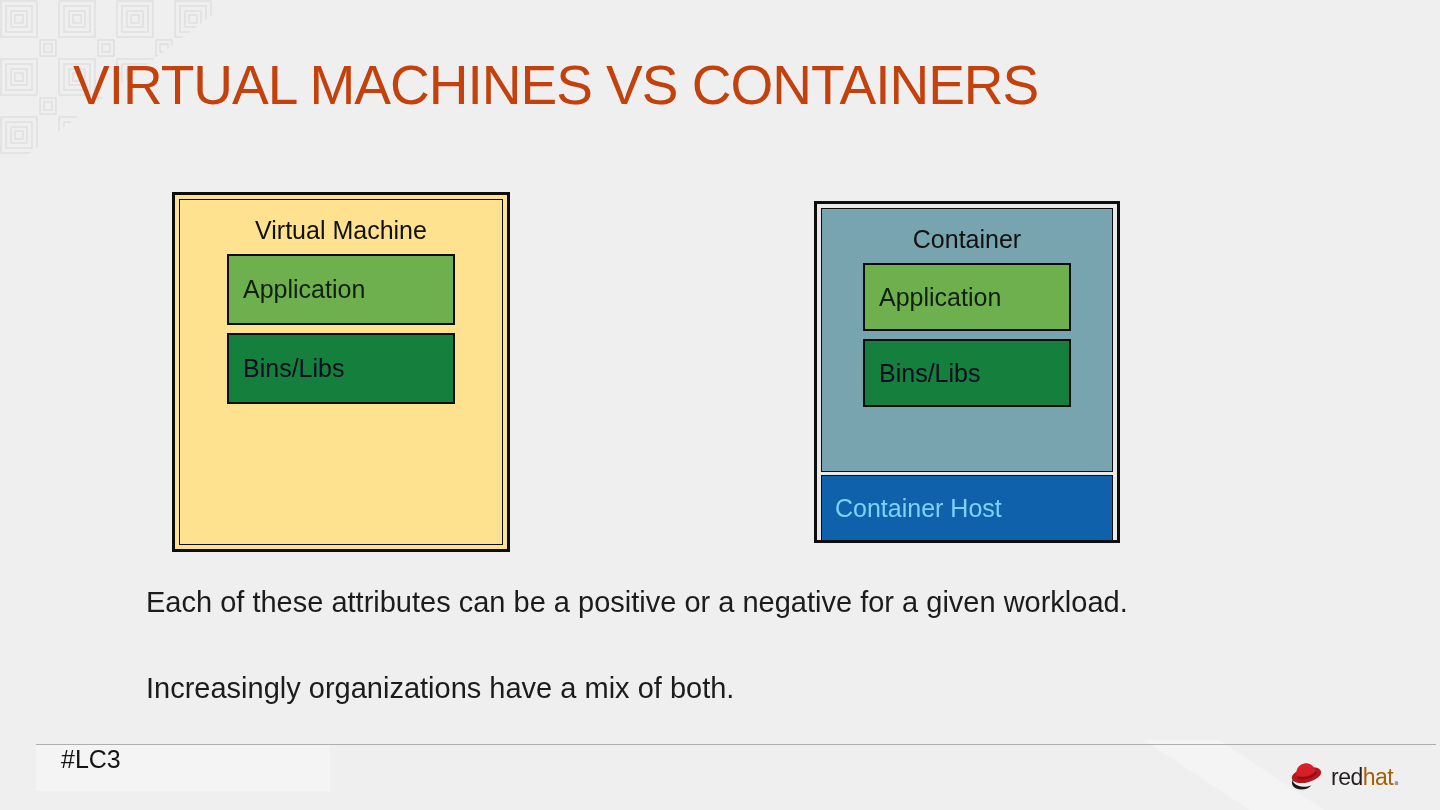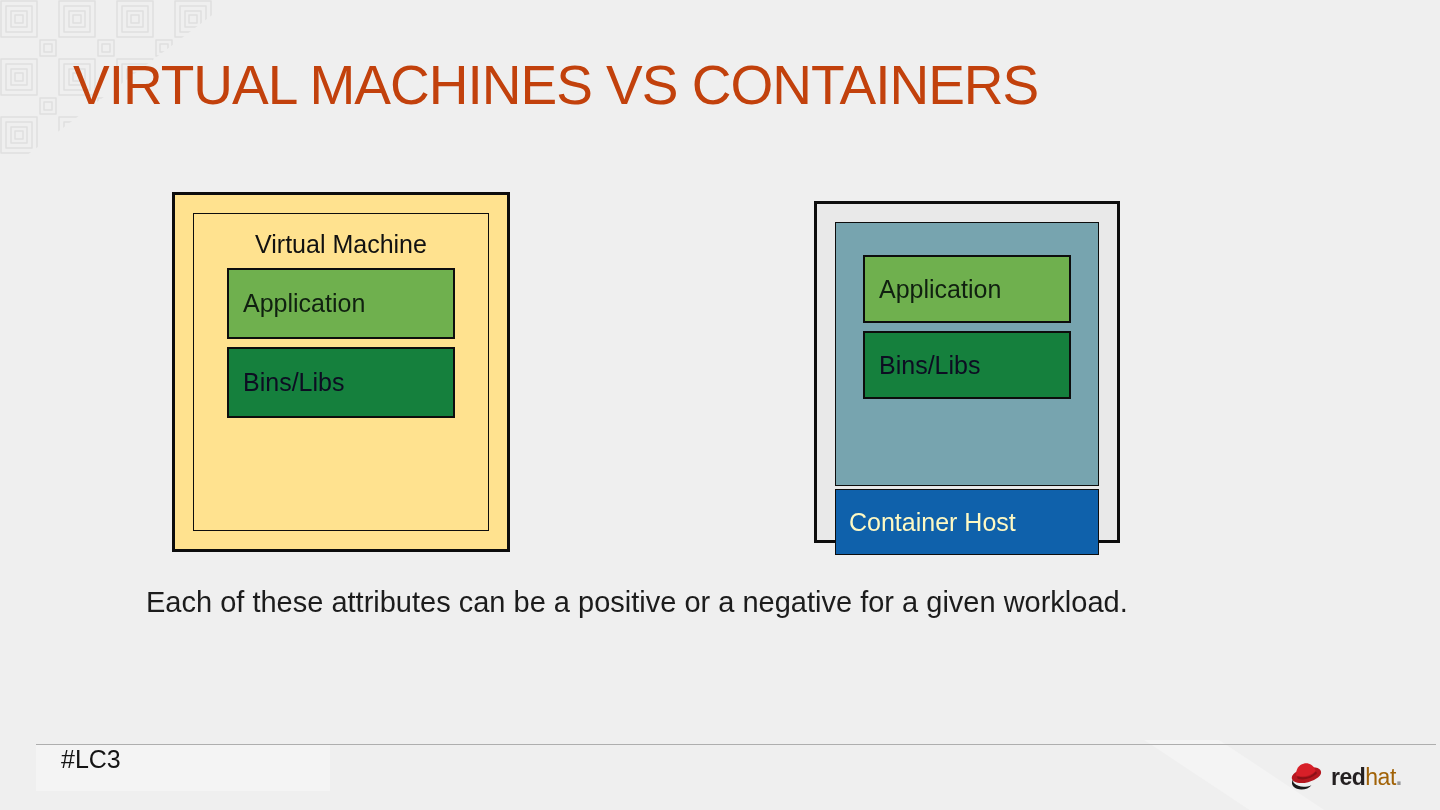--- a/index.html
+++ b/index.html
@@ -22,21 +22,21 @@
     clip-path:polygon(13% 0,35% 0,66% 100%,44% 100%);
   }
 
   .slide-title{
     position:absolute;left:72px;top:52px;margin:1px;
     font-size:55px;font-weight:500;letter-spacing:-1px;color:#c2410c;
     white-space:nowrap;
   }
 
   
-  .dbox{position:absolute;border:3px solid #0d0d0d;padding:18px;box-sizing:border-box;}
+  .dbox{position:absolute;border:3px solid #0d0d0d;padding:4px;box-sizing:border-box;}
   .dbox-inner{border:1px solid #0d0d0d;width:100%;height:100%;box-sizing:border-box;}
 
   .vm-box{left:172px;top:192px;width:338px;height:360px;background:#ffe28f;}
   .vm-box .dbox-inner{background:#ffe28f;}
 
   .box-title{
     text-align:center;font-size:25px;color:#111;
     margin-top:15px;line-height:31px;
   }
 
@@ -54,21 +54,21 @@
   .ct-top{
     border:1px solid #0d0d0d;box-sizing:border-box;
     width:100%;height:264px;background:#77a4af;
   }
   .ct-top .layer{width:208px;height:68px;}
   .ct-top .layer:first-of-type{margin-top:32px;}
   .ct-host{
     border:1px solid #0d0d0d;box-sizing:border-box;
     width:100%;height:66px;margin-top:3px;background:#0f61ab;
     display:flex;align-items:center;padding-left:13px;
-    font-size:25px;color:#fef9c3;
+    font-size:25px;color:#7dd3fc;
   }
 
   .body-line{
     position:absolute;left:146px;margin:0;
     font-size:29px;color:#1c1c1c;white-space:nowrap;
   }
   .body-line.line1{top:586px;}
   .body-line.line2{top:672px;}
 
   .footer-rule{
@@ -79,21 +79,21 @@
     position:absolute;left:36px;top:745px;width:294px;height:46px;
     background:#f4f4f4;display:flex;align-items:flex-start;
   }
   .hashtag-box span{font-size:25px;color:#141414;margin-left:25px;}
 
   .redhat-logo{
     position:absolute;left:1286px;top:756px;height:42px;
     display:flex;align-items:center;
   }
   .redhat-logo .wordmark{font-size:23px;letter-spacing:-0.5px;margin-left:5px;}
-  .redhat-logo .red{font-weight:700;color:#231f20;}
+  .redhat-logo .red{font-weight:400;color:#231f20;}
   .redhat-logo .hat{font-weight:400;color:#a16207;}
   .redhat-logo .dot{font-weight:700;color:#97999c;}
 </style>
 </head>
 <body>
 
 <div class="slide">
 
   <svg class="bg-pattern" width="300" height="175" viewBox="0 0 300 175" aria-hidden="true">
     <defs>
@@ -121,27 +121,29 @@
   <div class="dbox vm-box">
     <div class="dbox-inner">
       <div class="box-title">Virtual Machine</div>
       <div class="layer green">Application</div>
       <div class="layer purple">Bins/Libs</div>
     </div>
   </div>
 
   <div class="dbox ct-box">
     <div class="ct-top">
+      <div class="box-title">Container</div>
       <div class="layer green">Application</div>
       <div class="layer purple">Bins/Libs</div>
     </div>
     <div class="ct-host">Container Host</div>
   </div>
 
   <p class="body-line line1">Each of these attributes can be a positive or a negative for a given workload.</p>
+  <p class="body-line line2">Increasingly organizations have a mix of both.</p>
 
   <div class="footer-rule"></div>
 
   <div class="hashtag-box">
     <span>#LC3</span>
   </div>
 
   <div class="redhat-logo">
     <svg width="40" height="36" viewBox="0 0 44 38" aria-hidden="true">
       <path d="M8 21 C5 26 7 30 12 32 C18 34 25 32 28 28 C21 31 13 30 9 26 C7.5 24.5 7.5 22.5 8 21 Z" fill="#1a1a1a"></path>

